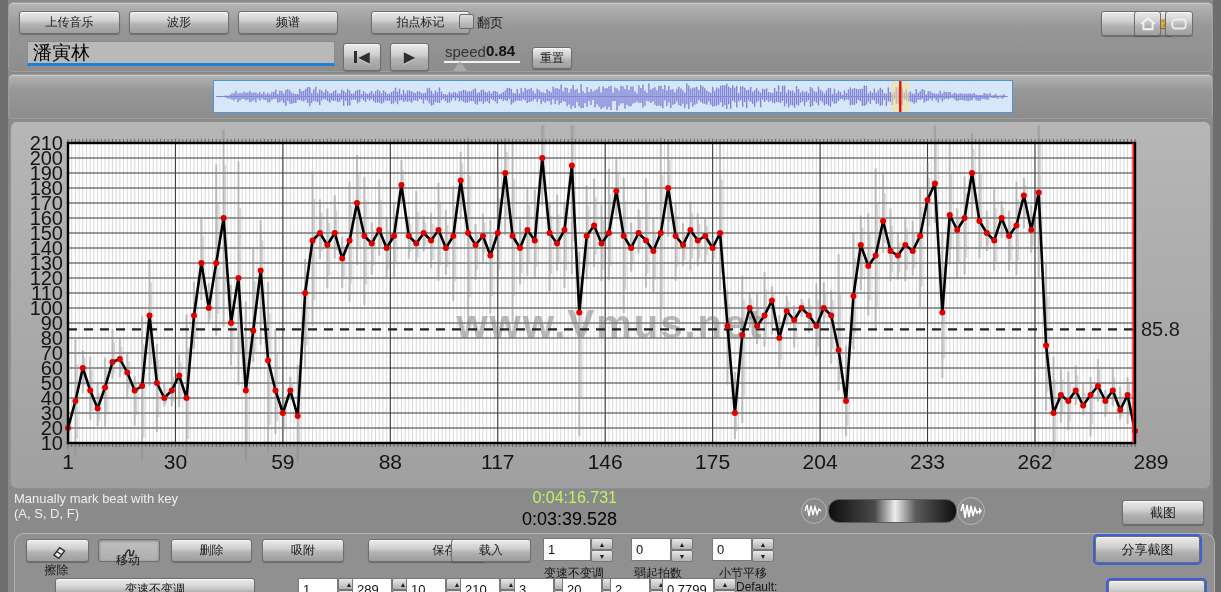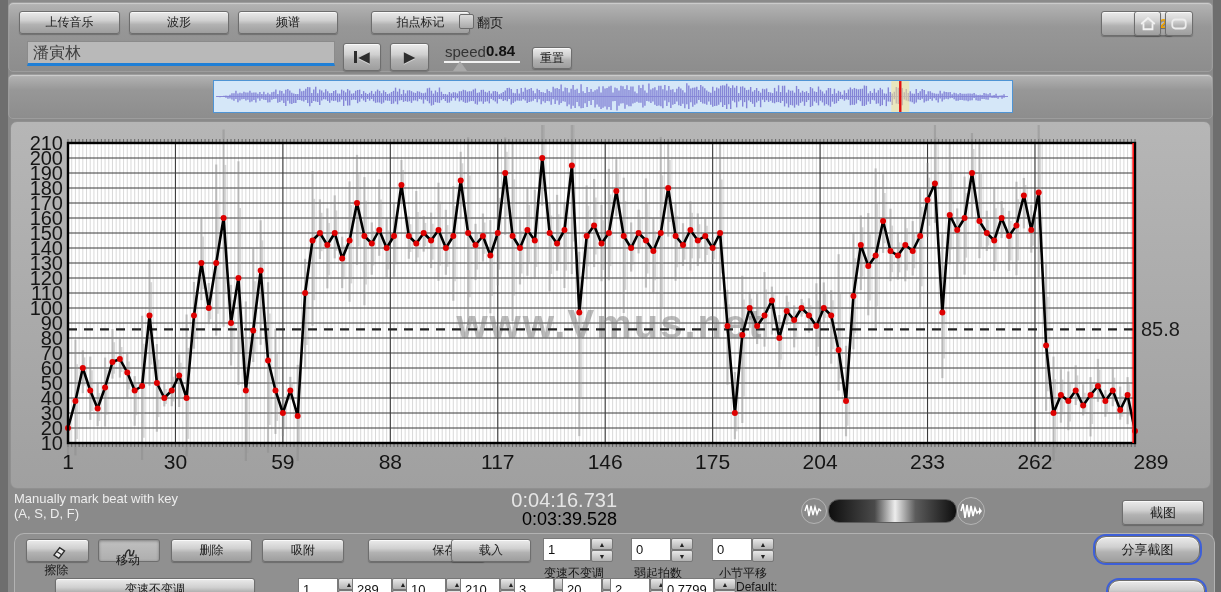--- a/index.html
+++ b/index.html
@@ -6,33 +6,33 @@
   .screen{position:relative;width:1221px;height:592px;overflow:hidden;background:#6e6e6e;
           font-family:"Liberation Sans","DejaVu Sans",sans-serif;}
   .centerbg{position:absolute;left:8px;top:0;width:1205px;height:592px;background:#8a8a8a;}
   .panel{position:absolute;background:linear-gradient(180deg,#b4b4b4,#979797 35%,#8d8d8d);
          border:1px solid #9d9d9d;border-radius:5px;box-shadow:inset 0 1px 1px rgba(255,255,255,.35);}
   .btn{position:absolute;background:linear-gradient(180deg,#ebebeb,#d0d0d0 40%,#b2b2b2 60%,#9e9e9e);
        border:1px solid #6e6e6e;border-radius:3px;color:#1a1a1a;font-size:12px;
        display:flex;align-items:center;justify-content:center;
        box-shadow:inset 0 1px 0 rgba(255,255,255,.7),0 1px 1px rgba(0,0,0,.25);cursor:default;}
   .btn.pressed{background:linear-gradient(180deg,#c0c0c0,#aeaeae);box-shadow:inset 0 1px 3px rgba(0,0,0,.35);}
-  .blue-ring{box-shadow:0 0 0 2px #3d5fd8, inset 0 1px 0 rgba(255,255,255,.7);border-radius:11px;}
+  .blue-ring{box-shadow:0 0 0 2px #3d5fd8, inset 0 1px 0 rgba(255,255,255,.7);}
   .checkbox{position:absolute;width:13px;height:13px;background:linear-gradient(180deg,#dcdcdc,#a9a9a9);
             border:1px solid #6a6a6a;border-radius:2px;}
   .lbl{position:absolute;color:#1c1c1c;font-size:13px;}
   .song-input{position:absolute;left:18px;top:38px;width:301px;height:21px;background:#b9b9b9;
-              border:1px solid #8b8b8b;border-bottom:3px solid #1f7fd6;font-size:16px;color:#404040;
+              border:1px solid #8b8b8b;border-bottom:3px solid #1f7fd6;font-size:19px;color:#000000;
               padding-left:5px;line-height:21px;}
   .wave-box{position:absolute;left:213px;top:80px;width:798px;height:31px;background:#d5e7f8;
             border:1px solid #4f94d4;overflow:hidden;}
   .chart-panel{position:absolute;left:10px;top:121px;width:1199px;height:366px;border-radius:7px;
                background:linear-gradient(180deg,#b6b6b6,#a0a0a0);border:1px solid #909090;}
   .hint{position:absolute;color:#ededed;font-size:13px;}
-  .time1{position:absolute;left:437px;top:489px;width:180px;text-align:right;font-size:20px;color:#e5e5e5;}
+  .time1{position:absolute;left:437px;top:489px;width:180px;text-align:right;font-size:16px;color:#bef264;}
   .time2{position:absolute;left:437px;top:509px;width:180px;text-align:right;font-size:18px;color:#000000;}
   .slider-pill{position:absolute;left:828px;top:499px;width:127px;height:22px;border-radius:11px;
                border:1px solid #5c5c5c;
                background:linear-gradient(90deg,#0e0e0e,#4a4a4a 36%,#ededed 52%,#5c5c5c 68%,#0e0e0e);}
   .round-icon{position:absolute;width:24px;height:24px;border-radius:50%;border:1px solid rgba(255,255,255,.35);
               display:flex;align-items:center;justify-content:center;}
   .controls-panel{position:absolute;left:14px;top:533px;width:1199px;height:59px;background:#909090;
                   border:1px solid #b2b2b2;border-bottom:none;border-radius:10px 10px 0 0;}
   .tool-label{position:absolute;font-size:12px;color:#161616;text-align:center;}
   .spin-box{position:absolute;height:21px;background:#fff;border:1px solid #7a7a7a;font-size:13px;

